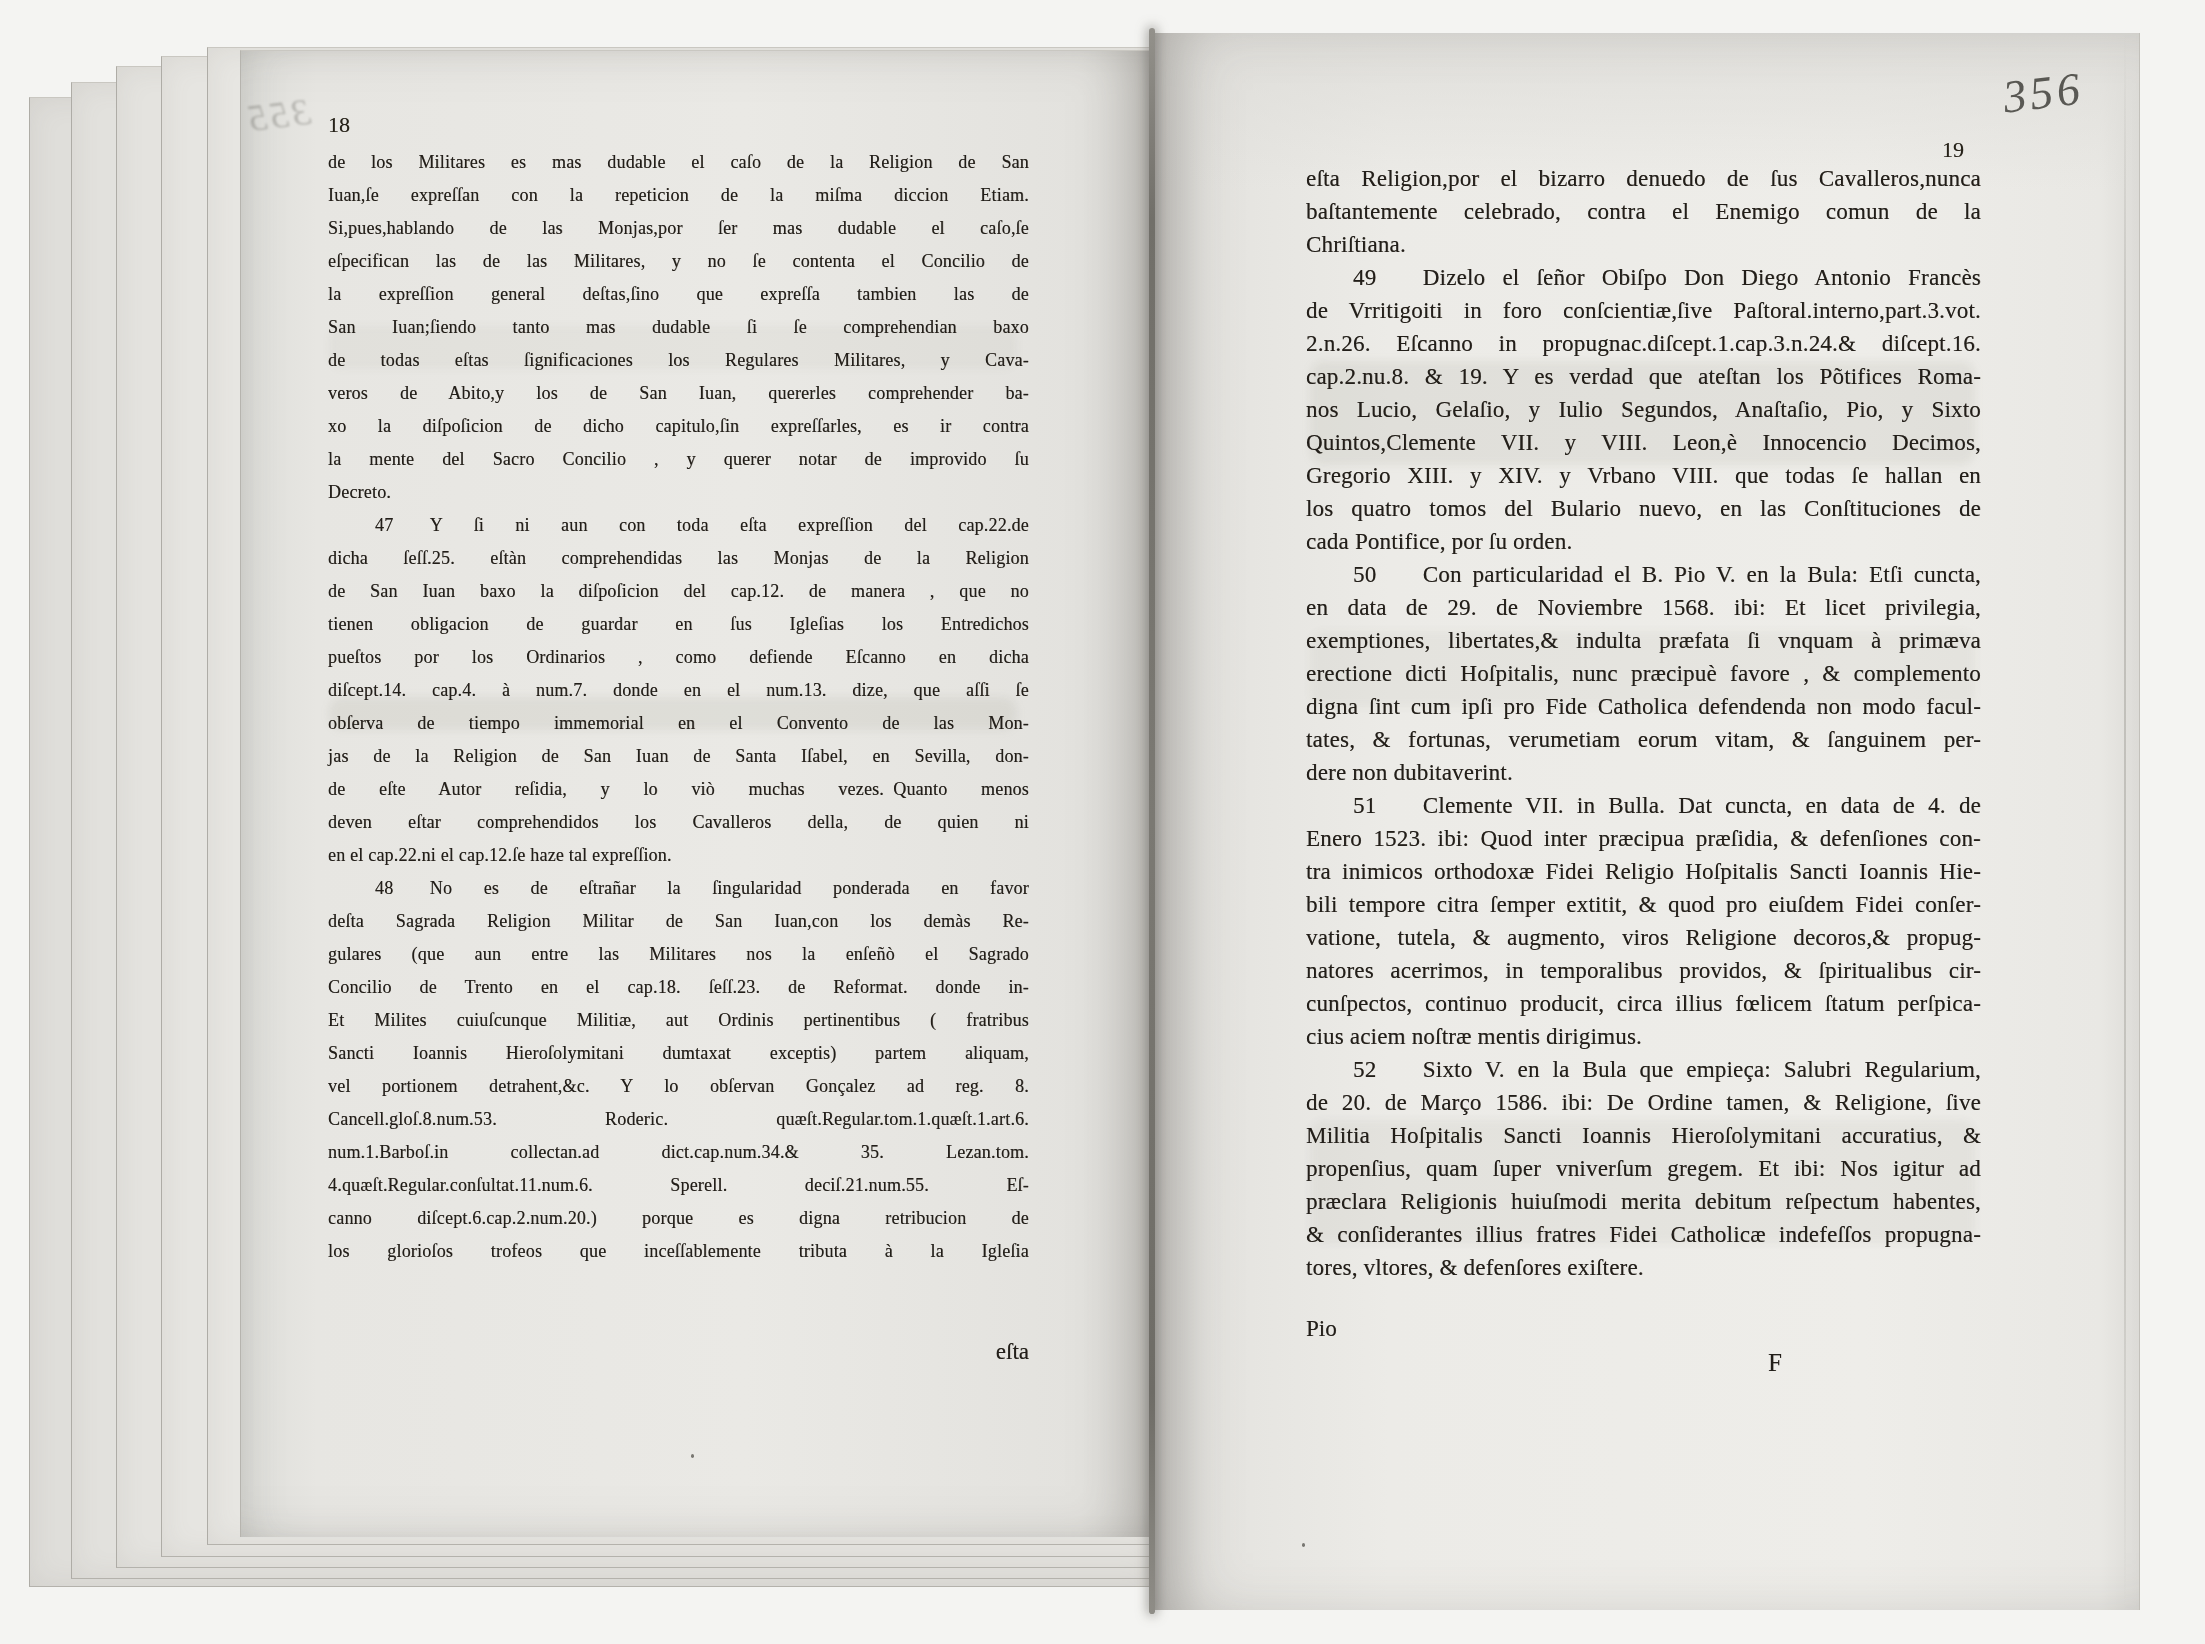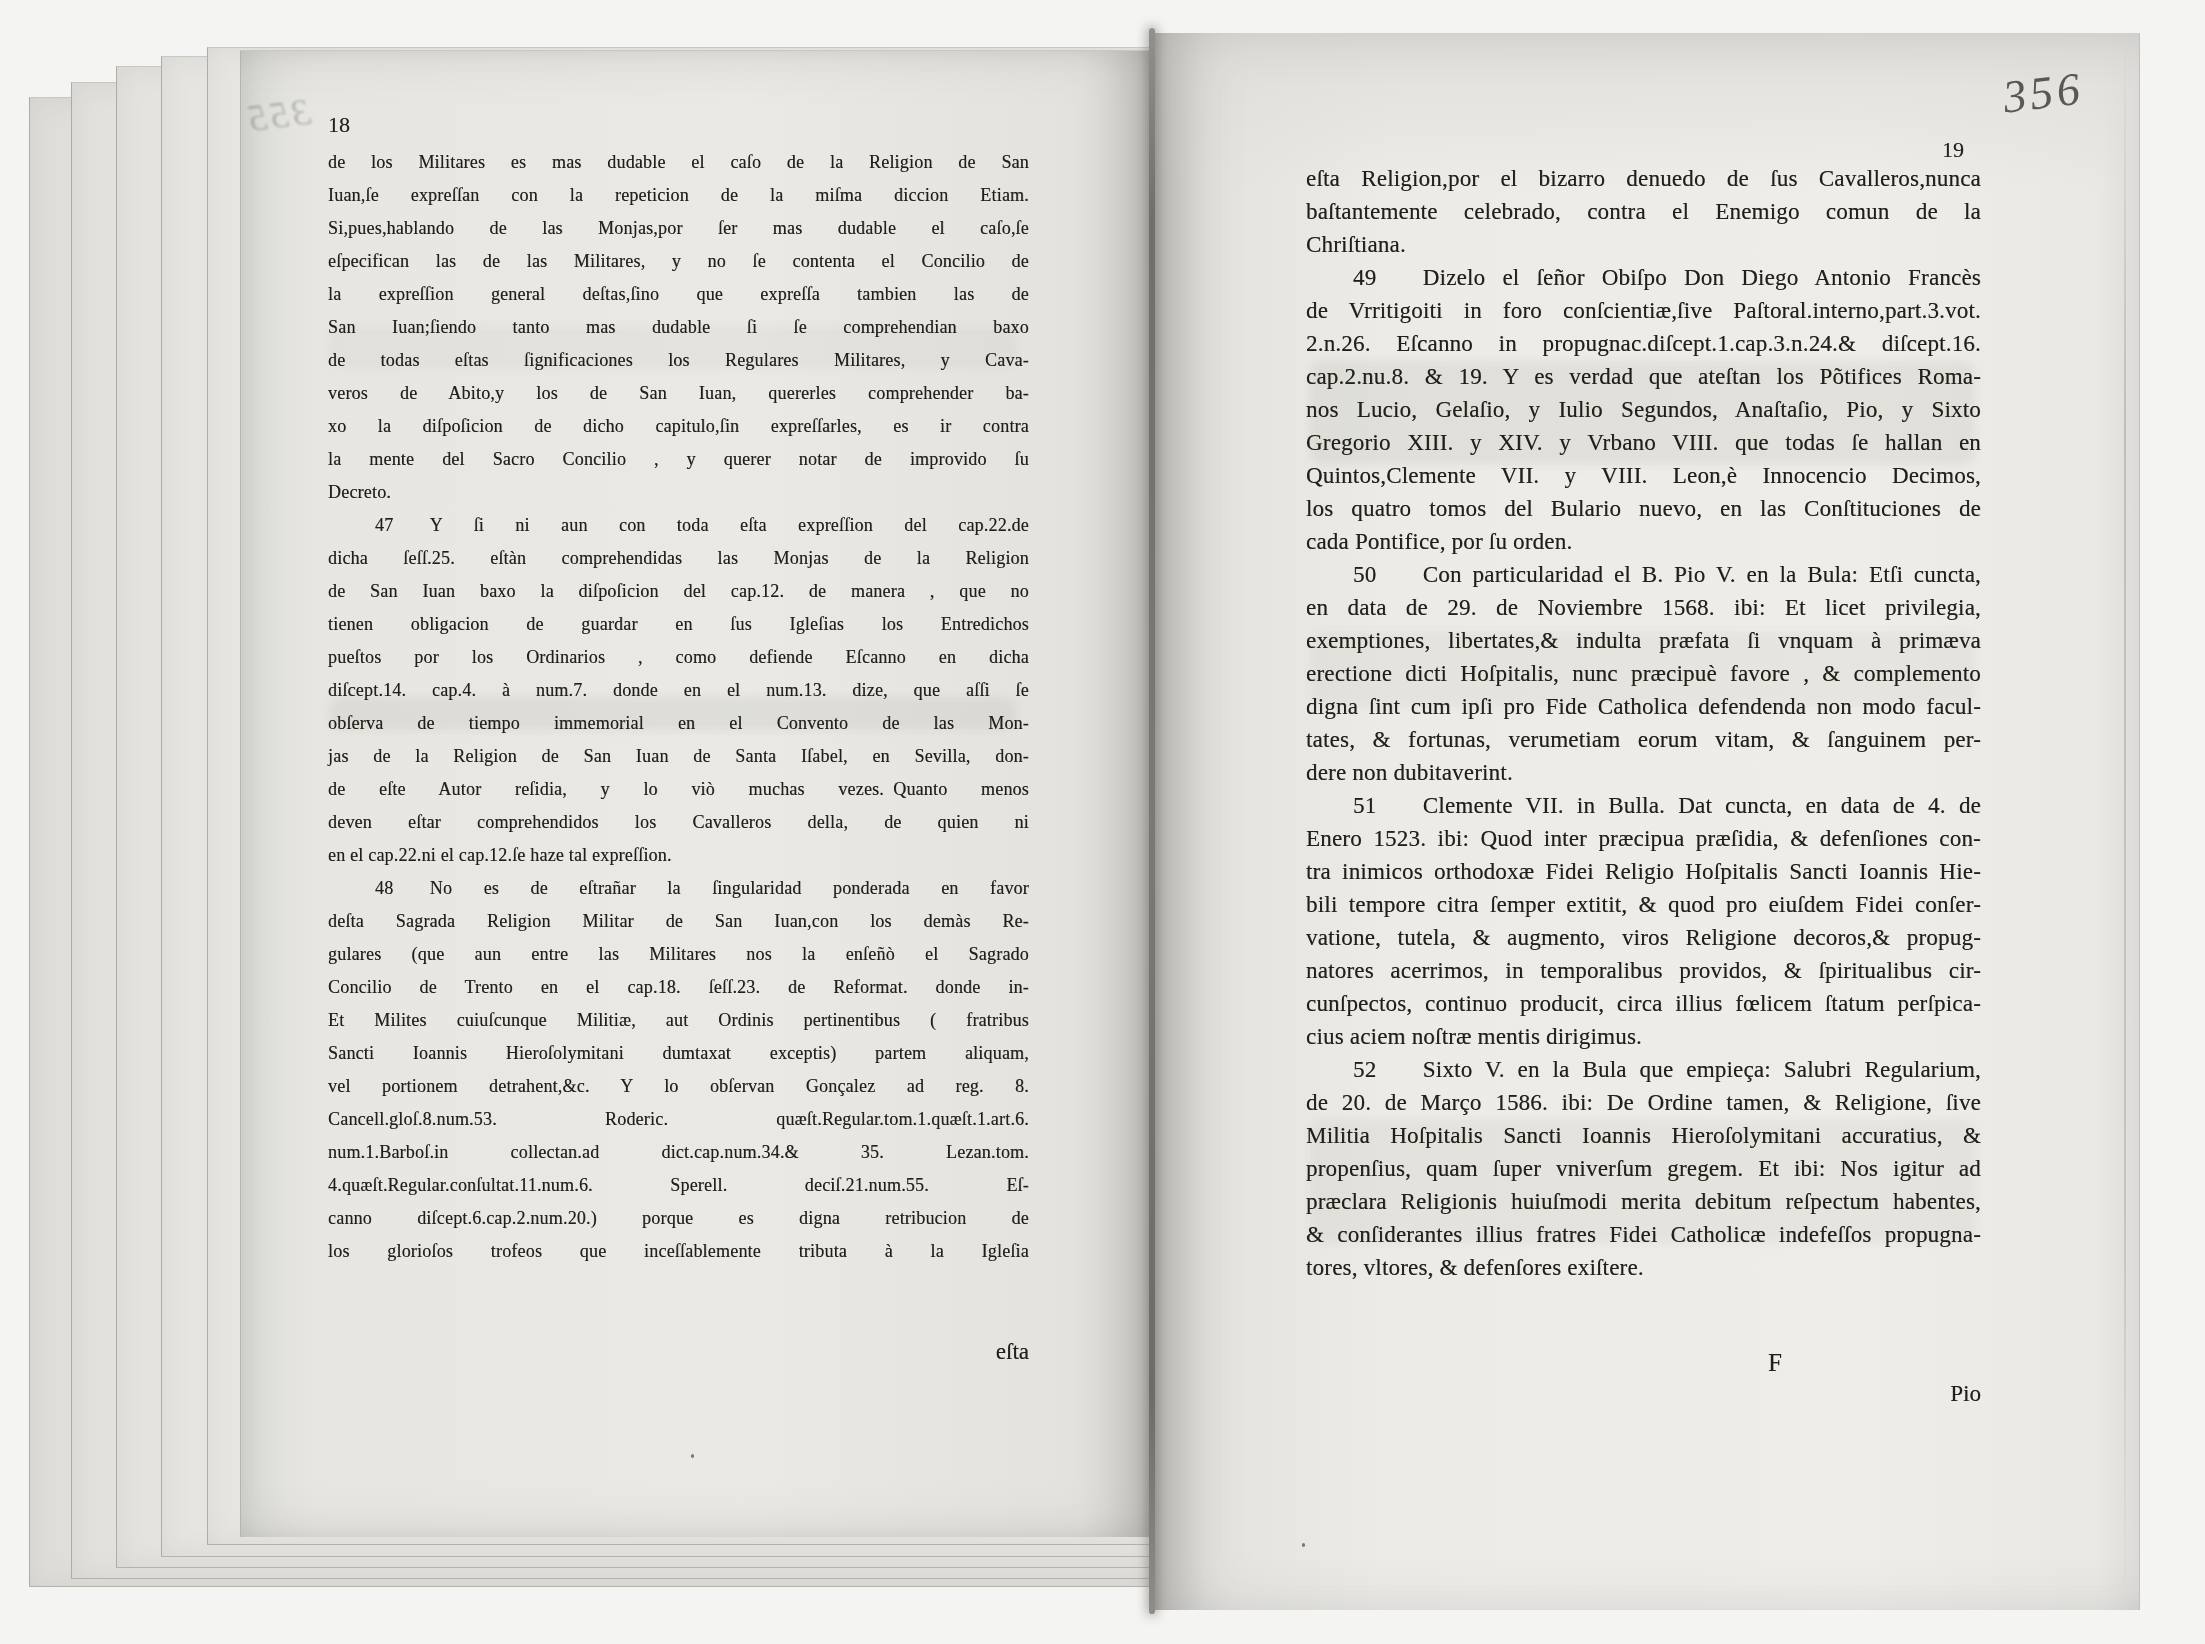--- a/index.html
+++ b/index.html
@@ -55,21 +55,21 @@
   .line.indent{padding-left:47px;}
   #left-lines{left:87px;top:95px;width:701px;font-size:18px;}
   #left-lines .line{height:33px;line-height:33px;}
   #right-lines{left:153px;top:129px;width:675px;font-size:23px;}
   #right-lines .line{height:33px;line-height:33px;}
   .pagenum{position:absolute;font-size:22px;color:#262219;text-shadow:0.3px 0.3px 0.5px rgba(45,38,30,.5);}
   #pagenum-left{left:87px;top:61px;}
   #pagenum-right{left:789px;top:104px;width:43px;text-align:left;}
   .catchword{position:absolute;font-size:23px;color:#221e19;text-shadow:0.3px 0.3px 0.5px rgba(45,38,30,.55);margin-top:32px;}
   #catchword-left{left:87px;top:1256px;width:701px;text-align:right;}
-  #catchword-right{left:153px;top:1316px;width:675px;text-align:right;}
+  #catchword-right{left:153px;top:1251px;width:675px;text-align:left;}
   #signature-mark{position:absolute;left:615px;top:1316px;font-size:25px;color:#221e19;text-shadow:0.3px 0.3px 0.5px rgba(45,38,30,.55);}
   #handwritten-folio{
     position:absolute;left:850px;top:33px;font-size:46px;font-style:italic;
     color:#4b4a45;transform:rotate(-7deg);letter-spacing:3.8px;opacity:.9;
   }
   #bleed-folio{
     position:absolute;left:3.8px;top:42px;font-size:38px;font-style:italic;
     color:#6b6a64;transform:scaleX(-1) rotate(7deg);filter:blur(0.9px);opacity:.38;letter-spacing:2.8px;
   }
 </style>
@@ -93,22 +93,22 @@
     <div id="pagenum-right" class="pagenum">19</div>
     <div id="right-lines" class="textblock">
         <div class="line"><span>eſta Religion,por el bizarro denuedo de ſus Cavalleros,nunca</span></div>
         <div class="line"><span>baſtantemente celebrado, contra el Enemigo comun de la</span></div>
         <div class="line short"><span>Chriſtiana.</span></div>
         <div class="line indent"><span>49  Dizelo el ſeñor Obiſpo Don Diego Antonio Francès</span></div>
         <div class="line"><span>de Vrritigoiti </span><span class="it">in foro conſcientiæ,ſive Paſtoral.interno,part.3.vot.</span></div>
         <div class="line"><span class="it">2.n.26.</span><span> Eſcanno </span><span class="it">in propugnac.diſcept.1.cap.3.n.24.&amp; diſcept.16.</span></div>
         <div class="line"><span class="it">cap.2.nu.8. &amp; 19.</span><span> Y es verdad que ateſtan los Põtifices Roma-</span></div>
         <div class="line"><span>nos Lucio, Gelaſio, y Iulio Segundos, Anaſtaſio, Pio, y Sixto</span></div>
+        <div class="line"><span>Quintos,Clemente VII. y VIII. Leon,è Innocencio Decimos,</span></div>
         <div class="line"><span>Gregorio XIII. y XIV. y Vrbano VIII. que todas ſe hallan en</span></div>
-        <div class="line"><span>Quintos,Clemente VII. y VIII. Leon,è Innocencio Decimos,</span></div>
         <div class="line"><span>los quatro tomos del Bulario nuevo, en las Conſtituciones de</span></div>
         <div class="line short"><span>cada Pontifice, por ſu orden.</span></div>
         <div class="line indent"><span>50  Con particularidad el B. Pio V. en la Bula: </span><span class="it">Etſi cuncta,</span></div>
         <div class="line"><span>en data de 29. de Noviembre 1568. ibi: </span><span class="it">Et licet privilegia,</span></div>
         <div class="line"><span class="it">exemptiones, libertates,&amp; indulta præfata ſi vnquam à primæva</span></div>
         <div class="line"><span class="it">erectione dicti Hoſpitalis, nunc præcipuè favore , &amp; complemento</span></div>
         <div class="line"><span class="it">digna ſint cum ipſi pro Fide Catholica defendenda non modo facul-</span></div>
         <div class="line"><span class="it">tates, &amp; fortunas, verumetiam eorum vitam, &amp; ſanguinem per-</span></div>
         <div class="line short"><span class="it">dere non dubitaverint.</span></div>
         <div class="line indent"><span>51  Clemente VII. </span><span class="it">in Bulla. Dat cuncta,</span><span> en data de 4. de</span></div>

